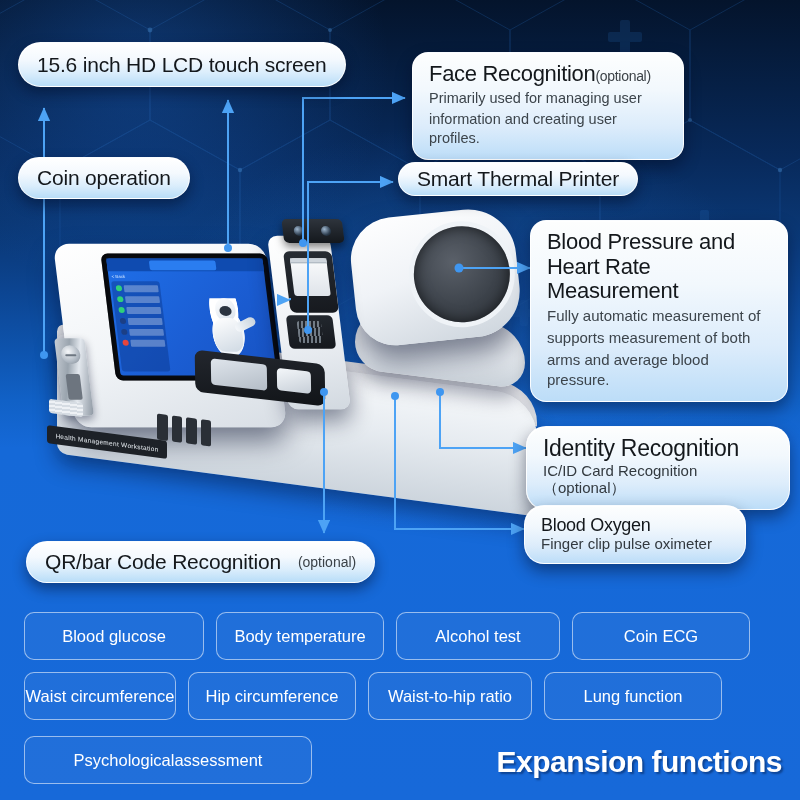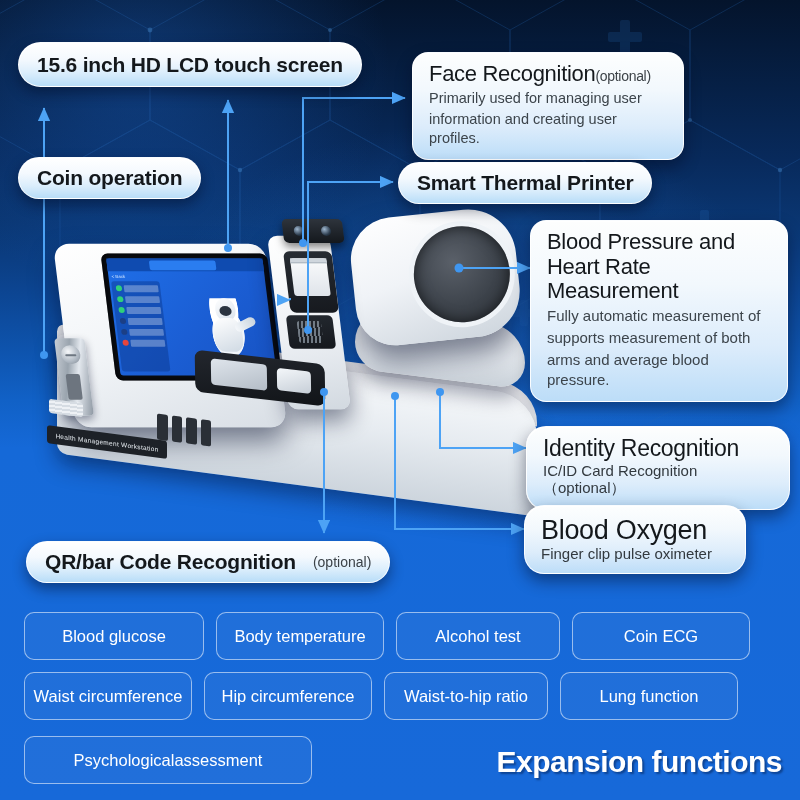--- a/index.html
+++ b/index.html
@@ -50,21 +50,21 @@
     position: absolute;
     background: linear-gradient(180deg, #ffffff 0%, #f4f9fe 38%, #dceefc 68%, #b8ddf8 100%);
     border: 1px solid rgba(255,255,255,.92);
     border-radius: 26px;
     box-shadow: 0 6px 14px rgba(0,8,30,.45), inset 0 1px 0 rgba(255,255,255,.95);
     color: #14181c;
     display: flex; align-items: center;
     padding: 0 18px;
     white-space: nowrap;
   }
-  .pill .ttl { font-size: 21px; font-weight: 700; letter-spacing: -.2px; }
+  .pill .ttl { font-size: 21px; font-weight: 400; letter-spacing: -.2px; }
   .pill .opt { font-size: 14px; color: #3b4248; margin-left: 1px; }
 
   .card {
     position: absolute;
     background: linear-gradient(180deg, #fdfefe 0%, #f2f8fd 35%, #dcecfb 70%, #bcddf8 100%);
     border: 1px solid rgba(255,255,255,.9);
     border-radius: 16px;
     box-shadow: 0 7px 16px rgba(0,8,30,.45), inset 0 1px 0 rgba(255,255,255,.95);
     padding: 9px 16px 11px 16px;
     color: #14181c;
@@ -390,58 +390,58 @@
   </div>
 
   <div class="card" style="left:412px; top:52px; width:272px;">
     <div class="hl">
       <span>Face Recognition</span><span class="opt">(optional)</span>
     </div>
     <div class="sub">Primarily used for managing user</div>
     <div class="sub">information and creating user profiles.</div>
   </div>
 
-  <div class="pill" style="left:398px; top:162px; height:42px;">
+  <div class="pill" style="left:398px; top:162px; height:34px;">
     <span class="ttl">Smart Thermal Printer</span>
   </div>
 
   <div class="card" style="left:530px; top:220px; width:258px;">
     <div class="hl">Blood Pressure and</div>
     <div class="hl">Heart Rate Measurement</div>
     <div class="sub" style="font-size:15px">Fully automatic measurement of</div>
     <div class="sub" style="font-size:15px">supports measurement of both</div>
     <div class="sub" style="font-size:15px">arms and average blood pressure.</div>
   </div>
 
   <div class="card" style="left:526px; top:426px; width:264px; border-radius:20px;">
     <div class="hl" style="font-size:23px">Identity Recognition</div>
     <div class="sub2">
       <span>IC/ID Card Recognition</span><span>（optional）</span>
     </div>
   </div>
 
   <div class="card" style="left:524px; top:505px; width:222px; border-radius:20px;">
-    <div class="hl" style="font-size:27px">Blood Oxygen</div>
+    <div class="hl" style="font-size:18px">Blood Oxygen</div>
     <div class="sub2">Finger clip pulse oximeter</div>
   </div>
 
   <div class="pill" style="left:26px; top:541px; height:42px;gap:16px;">
     <span class="ttl">QR/bar Code Recognition</span>
       <span class="opt">(optional)</span>
   </div>
 
   <div id="expansion">
     <div class="chiprow" id="row0" style="left:24px; top:12px;">
         <div class="chip" style="width: 180px;">Blood glucose</div>
         <div class="chip" style="width: 168px;">Body temperature</div>
         <div class="chip" style="width: 164px;">Alcohol test</div>
         <div class="chip" style="width: 178px;">Coin ECG</div>
       </div>
     <div class="chiprow" id="row1" style="left:24px; top:72px;">
-        <div class="chip" style="width: 168px;">Waist circumference</div>
+        <div class="chip" style="width: 152px;">Waist circumference</div>
         <div class="chip" style="width: 168px;">Hip circumference</div>
         <div class="chip" style="width: 164px;">Waist-to-hip ratio</div>
         <div class="chip" style="width: 178px;">Lung function</div>
       </div>
     <div class="chiprow" id="row2" style="left:24px; top:136px;">
         <div class="chip" style="width: 288px;">Psychologicalassessment</div>
       </div>
     <div id="exp-title">Expansion functions</div>
   </div>
 

